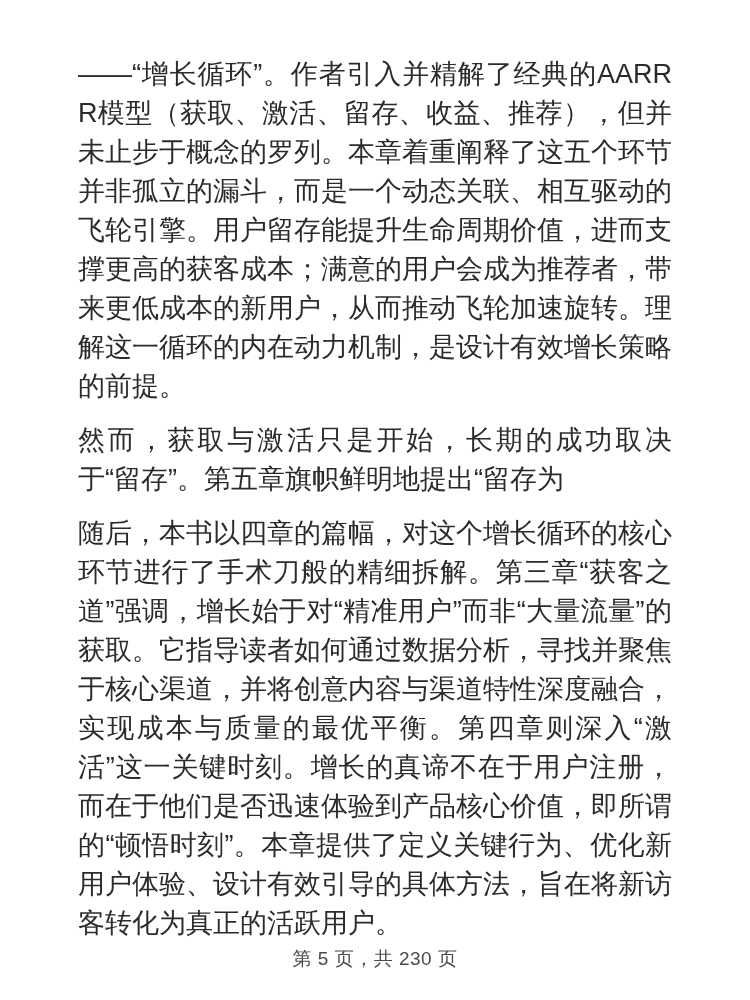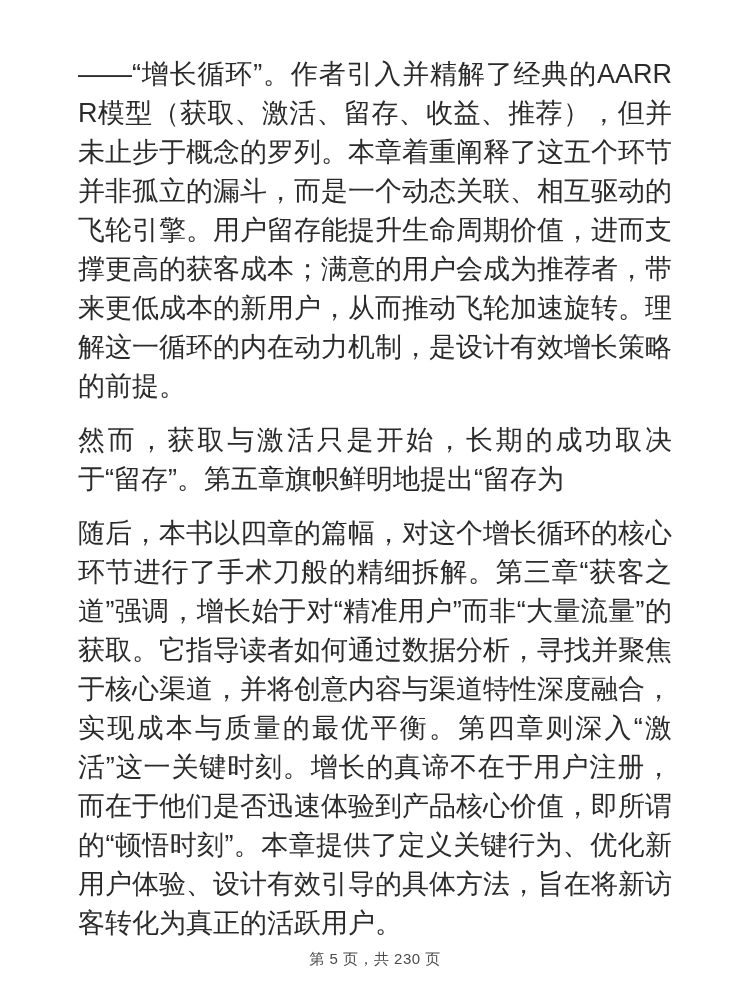--- a/index.html
+++ b/index.html
@@ -30,21 +30,21 @@
     text-justify: inter-character;
     word-break: break-all;
     overflow-wrap: break-word;
   }
   .pagefoot {
     position: absolute;
     left: 0;
     right: 0;
     top: 948px;
     text-align: center;
-    font-size: 15px;
+    font-size: 19px;
     line-height: 22px;
     color: #4a4a4a;
     letter-spacing: 0.5px;
   }
 </style>
 </head>
 <body>
 
 <div class="page">
   <main class="content">

